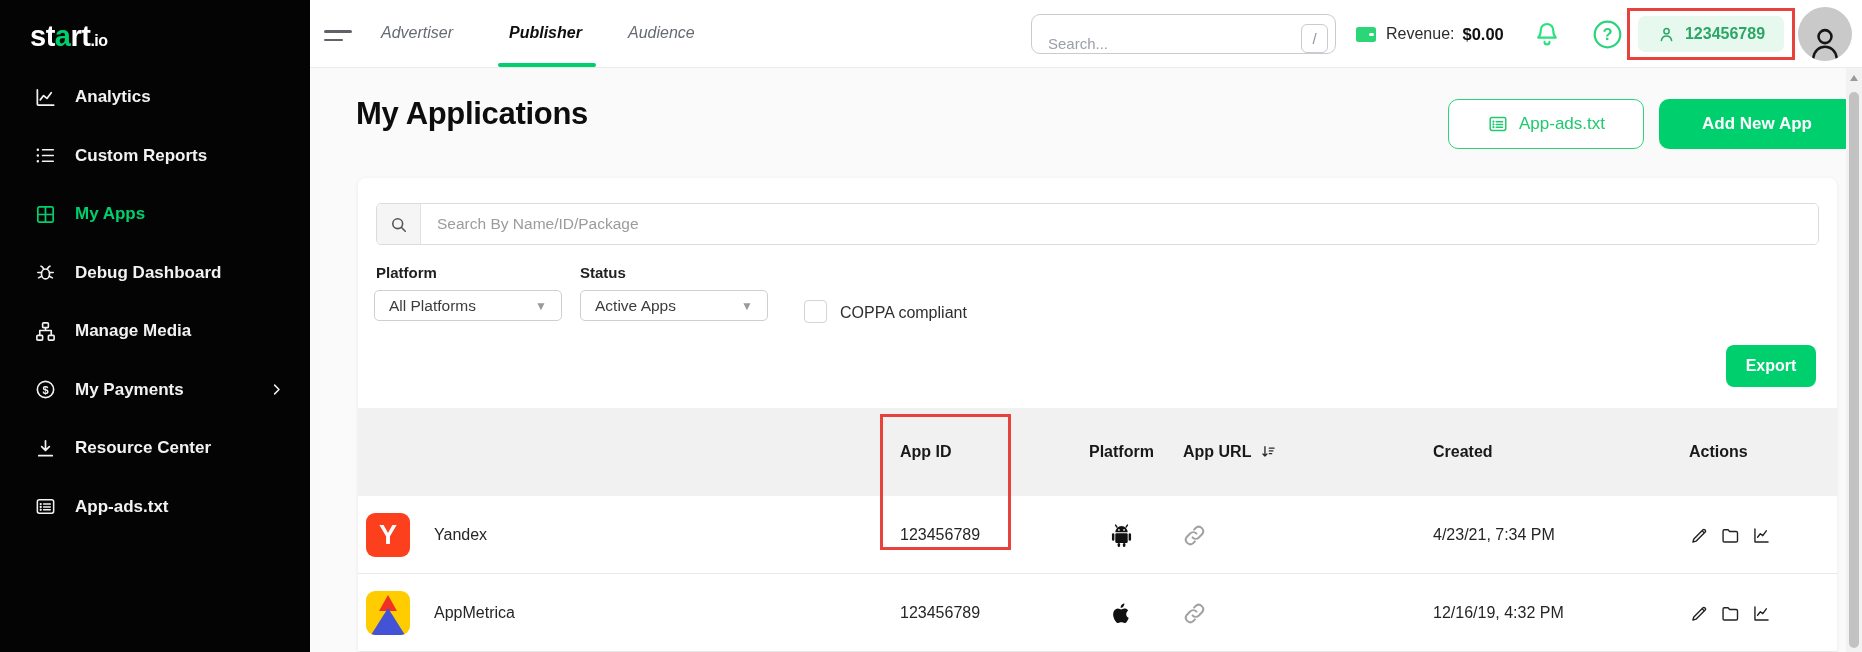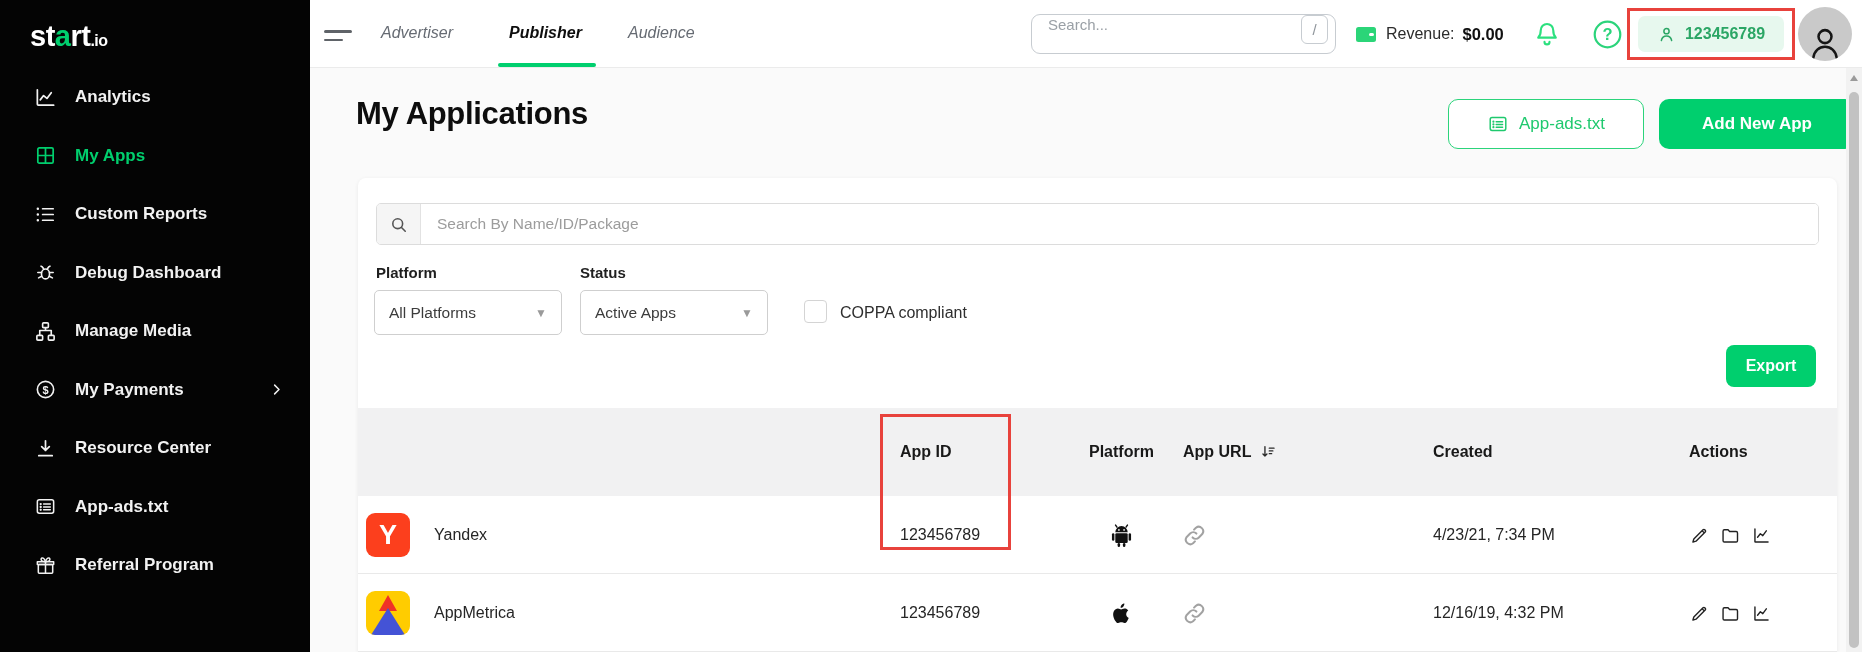--- a/index.html
+++ b/index.html
@@ -25,21 +25,21 @@
   .mitem .chev{position:absolute;right:26px;width:15px;height:15px;}
 
   
   .topbar{position:absolute;left:310px;top:0;width:1552px;height:68px;background:#fff;border-bottom:1px solid #ebebeb;}
   .hamburger{position:absolute;left:14px;top:30px;width:28px;cursor:pointer;}
   .hamburger .b{height:2.6px;background:#5f6368;border-radius:2px;margin-bottom:6px;}
   .hamburger .b2{width:19px;}
   .tab{position:absolute;top:0;height:66px;display:flex;align-items:center;font-size:16px;color:#666b73;cursor:pointer;font-style:italic;}
   .tab.active{font-weight:bold;color:#0e0e0e;}
   .tab-underline{position:absolute;left:188px;top:63px;width:98px;height:4px;background:var(--green);border-radius:2px;}
-  .search{position:absolute;left:721px;top:14px;width:305px;height:40px;border:1.5px solid #c7ccd1;border-radius:9px;display:flex;align-items:flex-start;padding:0 7px 0 14px;background:#fff;}
+  .search{position:absolute;left:721px;top:14px;width:305px;height:40px;border:1.5px solid #c7ccd1;border-radius:9px;display:flex;align-items:flex-end;padding:0 7px 0 14px;background:#fff;}
   .search input{border:none;outline:none;flex:1;font-size:15px;color:#333;min-width:0;font-family:inherit;background:transparent;}
   .search input::placeholder{color:#9aa0a6;}
   .slash{width:27px;height:29px;border:1.5px solid #c7ccd1;border-radius:6px;display:flex;align-items:center;justify-content:center;color:#8f959b;font-size:15px;}
   .revgroup{position:absolute;left:1044px;top:0;height:68px;display:flex;align-items:center;gap:8px;font-size:16px;color:#2c2c2c;}
   .revgroup b{color:#101010;font-size:16.5px;}
   .bell{position:absolute;left:1222px;top:19px;cursor:pointer;}
   .help{position:absolute;left:1281px;top:18px;cursor:pointer;}
   .hl-user{position:absolute;left:1317px;top:8px;width:168px;height:52px;border:3px solid var(--red);}
   .userpill{position:absolute;left:8px;top:5px;right:8px;bottom:5px;background:#e7f8ee;border-radius:7px;display:flex;align-items:center;justify-content:center;gap:9px;color:#2ba665;font-size:16px;font-weight:bold;cursor:pointer;}
   .avatar{position:absolute;left:1488px;top:7px;width:54px;height:54px;border-radius:50%;background:#c9c9c9;overflow:hidden;display:flex;align-items:flex-end;justify-content:center;cursor:pointer;}
@@ -49,21 +49,21 @@
   .page-title{position:absolute;left:30px;top:28px;font-size:31px;font-weight:bold;color:#0d0d0d;letter-spacing:-0.3px;}
   .btn-appads{position:absolute;left:1122px;top:31px;width:196px;height:50px;border:1.5px solid var(--green-line);border-radius:10px;background:#fff;color:#1fc96e;display:flex;align-items:center;justify-content:center;gap:10px;font-size:17px;cursor:pointer;}
   .btn-add{position:absolute;left:1333px;top:31px;width:196px;height:50px;border-radius:10px;background:var(--green);color:#fff;font-weight:bold;font-size:17px;display:flex;align-items:center;justify-content:center;cursor:pointer;}
 
   .card{position:absolute;left:32px;top:110px;width:1479px;height:474px;background:#fff;border-radius:8px 8px 0 0;box-shadow:0 1px 4px rgba(0,0,0,.07);}
   .tsearch{position:absolute;left:18px;top:25px;width:1443px;height:42px;border:1px solid #dcdcdc;border-radius:5px;display:flex;align-items:stretch;overflow:hidden;background:#fff;}
   .tsearch .mag{width:44px;background:#f5f5f5;border-right:1px solid #e2e2e2;display:flex;align-items:center;justify-content:center;}
   .tsearch input{border:none;outline:none;flex:1;padding-left:16px;font-size:15.5px;color:#8b5cf6;font-family:inherit;}
   .tsearch input::placeholder{color:#9c9c9c;}
   .flabel{position:absolute;font-size:15px;font-weight:bold;color:#1f1f1f;}
-  .select{position:absolute;top:112px;height:45px;width:188px;border:1px solid #cfcfcf;border-radius:5px;background:#fff;display:flex;align-items:center;padding:0 14px;font-size:15.5px;color:#3c3c3c;cursor:pointer;}
+  .select{position:absolute;top:112px;height:31px;width:188px;border:1px solid #cfcfcf;border-radius:5px;background:#fff;display:flex;align-items:center;padding:0 14px;font-size:15.5px;color:#3c3c3c;cursor:pointer;}
   .select .caret{margin-left:auto;color:#9a9a9a;font-size:12px;}
   .checkbox{position:absolute;left:446px;top:122px;width:23px;height:23px;border:1.5px solid #d4d4d4;border-radius:4px;background:#fff;cursor:pointer;}
   .coppa-label{position:absolute;left:482px;top:126px;font-size:16px;color:#2e2e2e;}
   .btn-export{position:absolute;left:1368px;top:167px;width:90px;height:42px;background:var(--green);border-radius:8px;color:#fff;font-weight:bold;font-size:16px;display:flex;align-items:center;justify-content:center;cursor:pointer;}
 
   .thead{position:absolute;left:0;top:230px;width:1479px;height:88px;background:#f1f1f2;}
   .th{position:absolute;top:0;height:88px;display:flex;align-items:center;gap:8px;font-weight:bold;font-size:16px;color:#191919;}
   .trow{position:absolute;left:0;width:1479px;height:78px;background:#fff;border-bottom:1px solid #e9e9e9;}
   .appicon{position:absolute;left:8px;top:17px;width:44px;height:44px;border-radius:9px;}
   .appicon.yandex{background:#fc3f1d;display:flex;align-items:center;justify-content:center;color:#fff;font-weight:bold;font-size:27px;}
@@ -94,33 +94,33 @@
   <aside class="sidebar">
     <div class="logo"><span>st</span><span class="accent">a</span><span>rt</span><span class="tld">.io</span></div>
     <nav class="menu">
       <div class="mitem">
         <svg viewBox="0 0 24 24" fill="none" stroke="currentColor" stroke-width="1.8" stroke-linecap="round" stroke-linejoin="round">
             <path d="M3.5 4v15a1 1 0 0 0 1 1h16"></path>
             <path d="M6.5 14.5l3.5-4.5 3.5 3 4.5-6"></path>
           </svg>
         <span>Analytics</span>
       </div>
+      <div class="mitem">
+        <svg viewBox="0 0 24 24" fill="none" stroke="currentColor" stroke-width="1.8" stroke-linecap="round">
+            <path d="M9 6h11M9 12h11M9 18h11"></path>
+            <path d="M4 6h.01M4 12h.01M4 18h.01" stroke-width="2.6"></path>
+          </svg>
+        <span>Custom Reports</span>
+      </div>
       <div class="mitem active">
         <svg viewBox="0 0 24 24" fill="none" stroke="currentColor" stroke-width="1.8" stroke-linejoin="round">
             <rect x="4" y="4" width="16" height="16" rx="1.5"></rect>
             <path d="M12 4v16M4 12h16"></path>
           </svg>
         <span>My Apps</span>
-      </div>
-      <div class="mitem">
-        <svg viewBox="0 0 24 24" fill="none" stroke="currentColor" stroke-width="1.8" stroke-linecap="round">
-            <path d="M9 6h11M9 12h11M9 18h11"></path>
-            <path d="M4 6h.01M4 12h.01M4 18h.01" stroke-width="2.6"></path>
-          </svg>
-        <span>Custom Reports</span>
       </div>
       <div class="mitem">
         <svg viewBox="0 0 24 24" fill="none" stroke="currentColor" stroke-width="1.7" stroke-linecap="round">
             <ellipse cx="12" cy="13.5" rx="4.2" ry="5.2"></ellipse>
             <path d="M10.3 8.6C9.4 7.4 9.2 6 7.4 5.4M13.7 8.6c.9-1.2 1.1-2.6 2.9-3.2M7.8 12H4M8 16l-3.2 1.6M16.2 12H20M16 16l3.2 1.6"></path>
           </svg>
         <span>Debug Dashboard</span>
       </div>
       <div class="mitem">
         <svg viewBox="0 0 24 24" fill="none" stroke="currentColor" stroke-width="1.7" stroke-linejoin="round">
@@ -148,30 +148,20 @@
           </svg>
         <span>Resource Center</span>
       </div>
       <div class="mitem">
         <svg viewBox="0 0 24 24" fill="none" stroke="currentColor" stroke-width="1.6" stroke-linecap="round">
             <rect x="3.5" y="5" width="17" height="14" rx="2"></rect>
             <path d="M7 9.5h.01M7 12.5h.01M7 15.5h.01" stroke-width="2.4"></path>
             <path d="M10 9.5h7M10 12.5h7M10 15.5h7"></path>
           </svg>
         <span>App-ads.txt</span>
-      </div>
-      <div class="mitem">
-        <svg viewBox="0 0 24 24" fill="none" stroke="currentColor" stroke-width="1.6" stroke-linejoin="round">
-            <rect x="4.5" y="11" width="15" height="9" rx="1"></rect>
-            <rect x="3.5" y="8" width="17" height="3"></rect>
-            <path d="M12 8v12"></path>
-            <path d="M12 8c-4 0-5-1.5-4.5-3 .6-1.7 3.5-1 4.5 3z"></path>
-            <path d="M12 8c4 0 5-1.5 4.5-3-.6-1.7-3.5-1-4.5 3z"></path>
-          </svg>
-        <span>Referral Program</span>
       </div>
     </nav>
   </aside>
 
   <header class="topbar">
     <div class="hamburger">
         <div class="b"></div>
         <div class="b b2" style="margin-bottom:0;"></div>
       </div>
 

